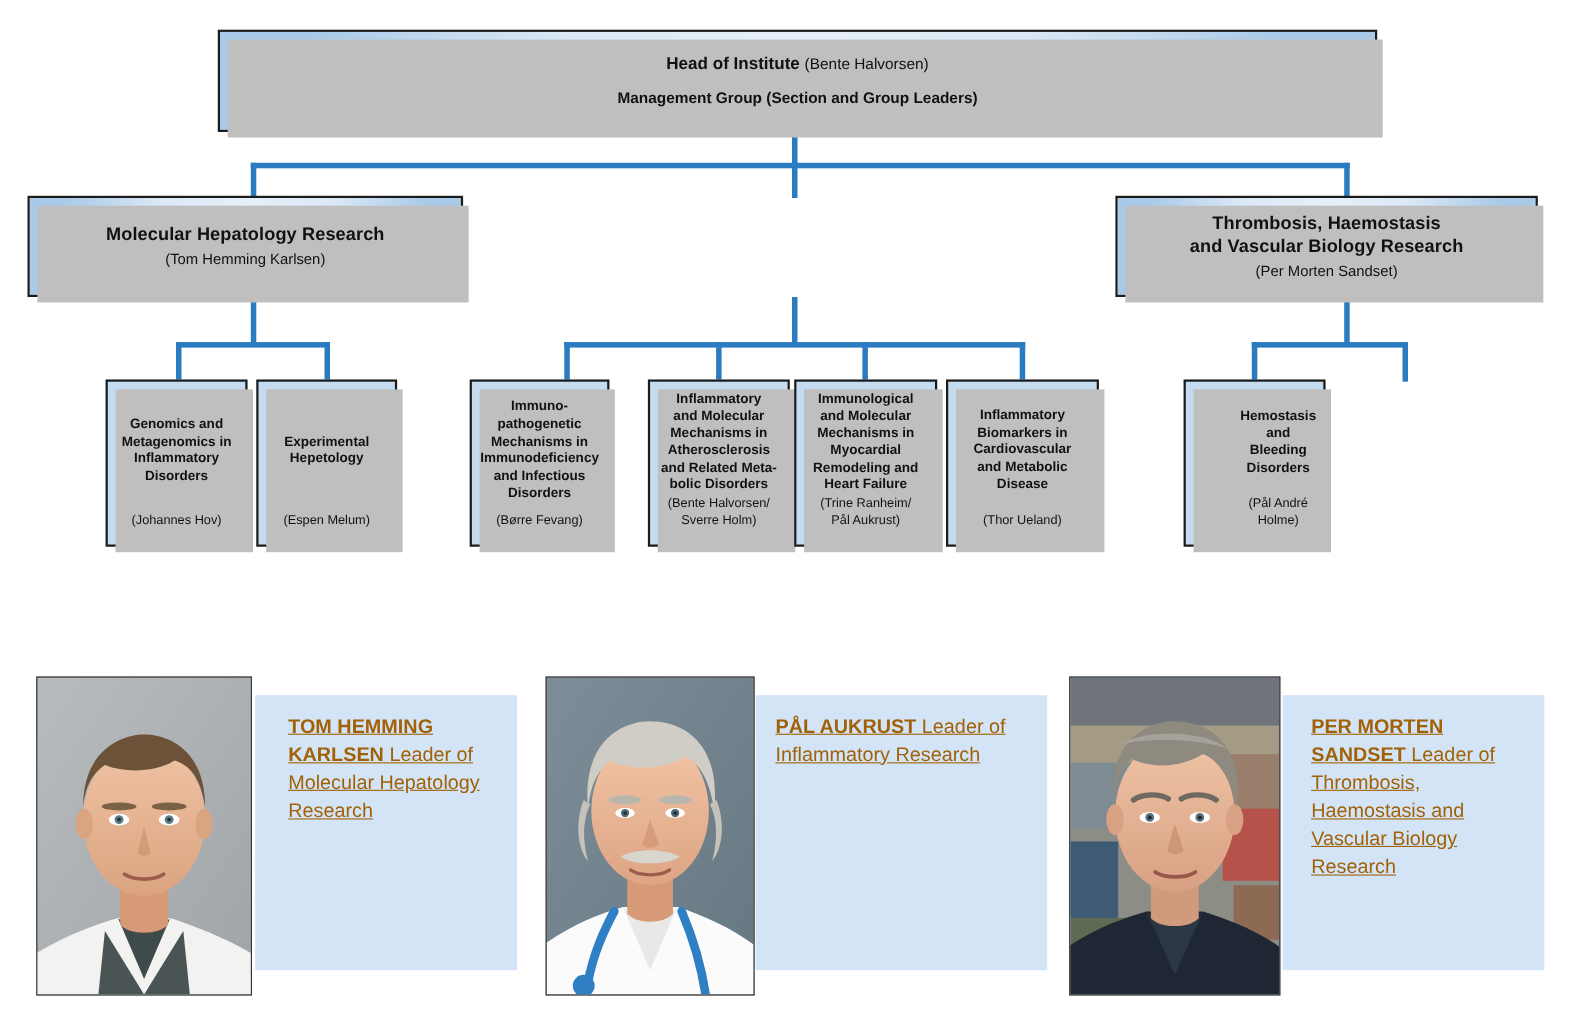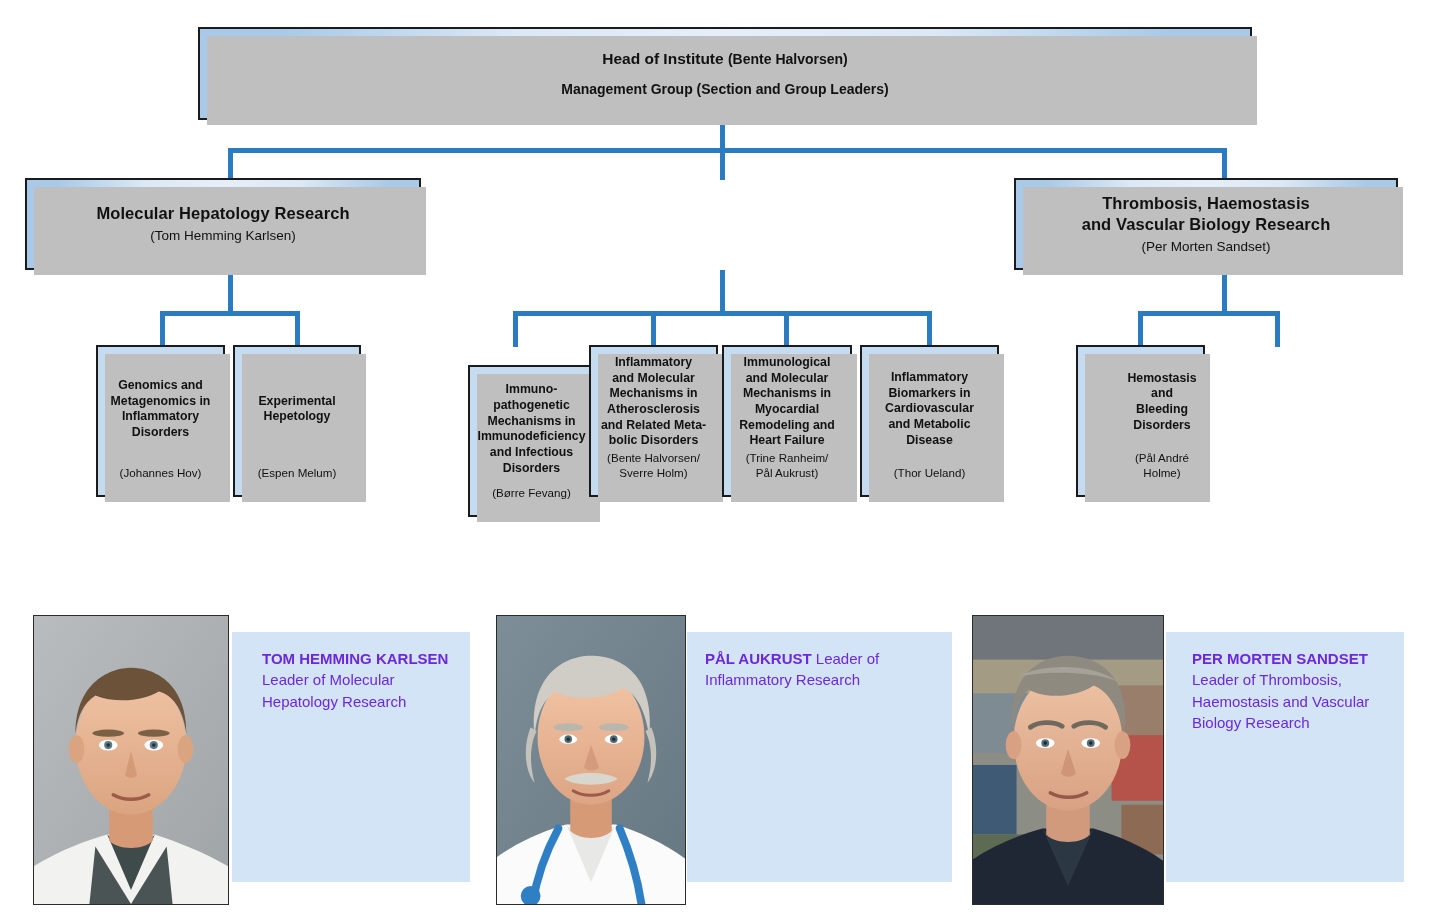--- a/index.html
+++ b/index.html
@@ -62,21 +62,21 @@
   }
 
   
   #head-of-institute {
     left: 198px; top: 27px;
     width: 1054px; height: 93px;
     gap: 13px;
   }
   .head-line1 { font-size: 15.5px; }
   .head-line1 .bold { font-weight: bold; }
-  .head-line1 .paren { font-weight: bold; font-size: 14px; margin-top: 48px; }
+  .head-line1 .paren { font-weight: normal; font-size: 14px; margin-top: 48px; }
   .head-line2 { font-size: 14px; font-weight: bold; }
 
   
   .section-box {
     top: 178px; height: 92px;
     padding: 4px 10px;
   }
   .section-title {
     font-size: 16.5px; font-weight: bold; line-height: 1.28;
     letter-spacing: 0.1px;
@@ -122,23 +122,24 @@
     z-index: 2;
     border: 1px solid #2b2b2b;
     overflow: hidden;
     background: #9aa0a6;
   }
   .profile-photo svg { display: block; width: 100%; height: 100%; }
 
   .profile-text {
     position: absolute;
     z-index: 3;
-    font-size: 15px;
+    font-size: 18px;
     line-height: 1.42;
-    color: #6d28d9;
+    color: #a16207;
+    text-decoration: underline;
   }
   .profile-name { font-weight: bold; }
   .profile-role { font-weight: normal; }
 </style>
 </head>
 <body>
 
 <div id="chart-root">
 
   <div class="org-box grad" id="head-of-institute">
@@ -195,21 +196,21 @@
   </div>
 
   <div class="org-box leaf-box" style="left:233px; width:128px;">
     <div class="leaf-inner">
       <div class="leaf-title">Experimental
 Hepetology</div>
     </div>
     <div class="leaf-leader">(Espen Melum)</div>
   </div>
 
-  <div class="org-box leaf-box" style="left:468px; width:127px;margin-top:20px;">
+  <div class="org-box leaf-box" style="left:427px; width:127px;">
     <div class="leaf-inner">
       <div class="leaf-title">Immuno-
 pathogenetic
 Mechanisms in
 Immunodeficiency
 and Infectious
 Disorders</div>
     </div>
     <div class="leaf-leader">(Børre Fevang)</div>
   </div>

